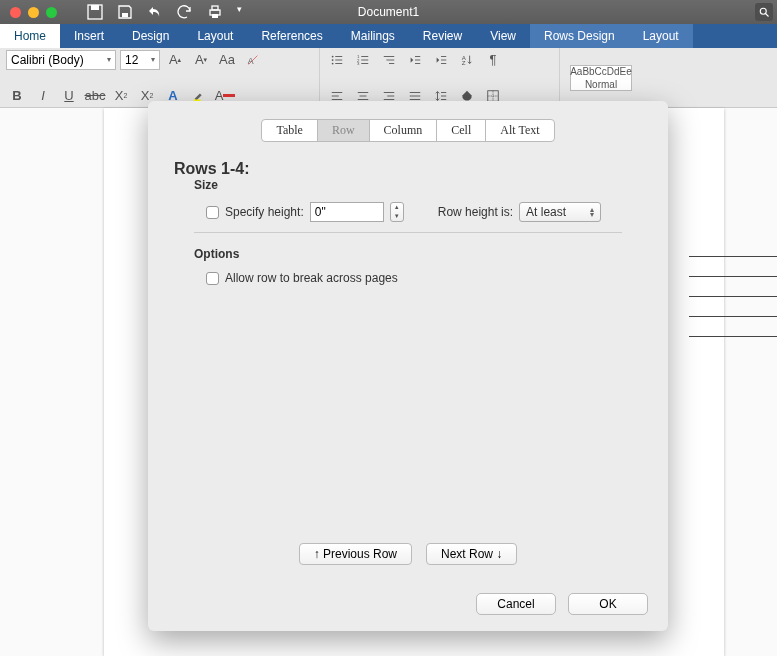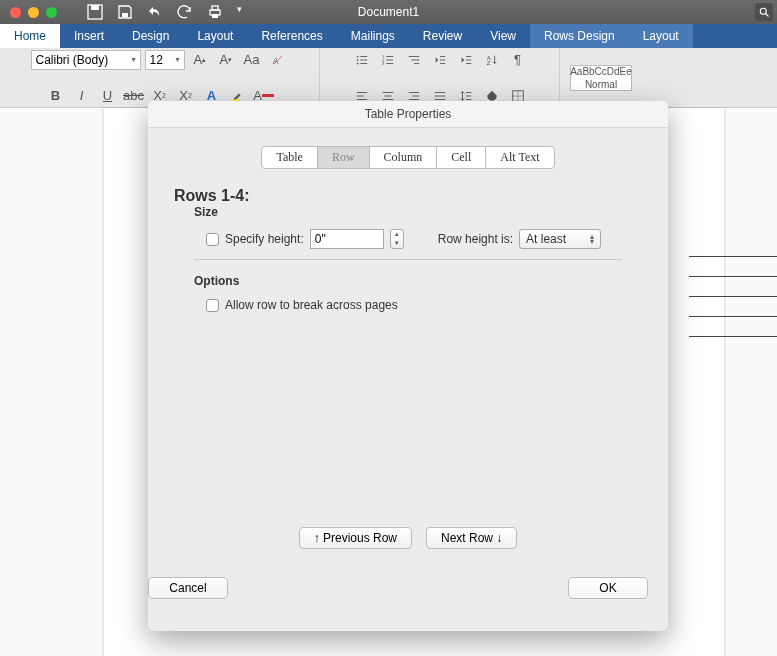--- a/index.html
+++ b/index.html
@@ -17,21 +17,21 @@
   .doc-title { position: absolute; left: 50%; transform: translateX(-50%); font-size: 12px; }
   .search-ic { margin-left: auto; margin-right: 4px; width: 18px; height: 18px; background: #4e4e4e; border-radius: 3px; display:flex;align-items:center;justify-content:center; }
 
   
   .ribbon-tabs { height: 24px; background: #2f5f9a; display: flex; font-size: 12px; color: #fff; }
   .rtab { padding: 0 14px; line-height: 24px; cursor: pointer; }
   .rtab.active { background: #fff; color: #0c4a6e; }
 
   
   .ribbon { height: 60px; background: #e8e8e8; border-bottom: 1px solid #c9c9c9; display: flex; }
-  .rgroup { border-right: 1px solid #d0d0d0; padding: 22px 6px; display: flex; flex-direction: column; justify-content: center; gap: 16px; align-items: center; }
+  .rgroup { border-right: 1px solid #d0d0d0; padding: 22px 6px; display: flex; flex-direction: column; justify-content: center; gap: 16px; }
   .paste-area { width: 78px; display:flex; flex-direction:column; align-items:center; justify-content:center; font-size:11px; color:#555; }
   .paste-ic { width:28px; height:30px; }
   .mini-col { display:flex; flex-direction:column; gap:4px; padding-left:4px; }
   .mini-ic { width:14px; height:14px; fill:#666; }
   .font-row { display:flex; align-items:center; gap:4px; }
   .font-sel { width:110px; height:20px; font-size:12px; border:1px solid #bbb; background:#fff; padding:0 4px; display:flex;align-items:center;justify-content:space-between; }
   .size-sel { width:40px; height:20px; font-size:12px; border:1px solid #bbb; background:#fff; padding:0 4px; display:flex;align-items:center;justify-content:space-between; }
   .chev { font-size:8px; color:#666; }
   .tbtn { width:22px; height:20px; display:flex; align-items:center; justify-content:center; font-size:13px; color:#555; border-radius:2px; }
   .tbtn svg { width:14px; height:14px; fill:#555; }
@@ -56,21 +56,21 @@
   .row { display:flex; align-items:center; gap:6px; padding-left:32px; margin-bottom:8px; font-size:12px; }
   .chk { width:13px; height:13px; border:1px solid #999; background:#fff; border-radius:3px; display:inline-flex;align-items:center;justify-content:center; }
   .chk.tri::after { content:""; width:7px; height:2px; background:#333; }
   .numfield { width:74px; height:20px; border:1px solid #aaa; background:#fff; padding:0 4px; font-size:12px; }
   .stepper { width:14px; height:20px; display:flex;flex-direction:column; border:1px solid #aaa; border-radius:3px; background:linear-gradient(#fff,#eee); }
   .stepper div { flex:1; font-size:6px; text-align:center; line-height:8px; color:#555; }
   .selbox { width:82px; height:20px; border:1px solid #aaa; background:linear-gradient(#fff,#eee); border-radius:3px; padding:0 6px; font-size:12px; display:flex;align-items:center;justify-content:space-between; }
   .hr { height:1px; background:#ccc; margin:10px 20px 14px 20px; }
   .nav-row { display:flex; justify-content:center; gap:14px; margin-top:auto; padding:16px 0; }
   .pill { padding:3px 14px; background:linear-gradient(#fff,#f1f1f1); border:1px solid #bbb; border-radius:4px; font-size:12px; cursor:pointer; }
-  .dlg-foot { display:flex; justify-content:space-between; gap:12px; padding:12px 20px 32px 0; }
+  .dlg-foot { display:flex; justify-content:flex-end; gap:12px; padding:12px 20px 16px 0; }
   .btn { width:80px; padding:3px 0; text-align:center; background:linear-gradient(#fff,#f1f1f1); border:1px solid #bbb; border-radius:5px; font-size:12px; cursor:pointer; }
   .btn.def { background:linear-gradient(#fff,#f4f4f4); }
 </style>
 </head>
 <body>
 
 <div class="titlebar">
   <div class="traffic">
     <div class="tl red"></div>
     <div class="tl yel"></div>
@@ -281,21 +281,20 @@
 <div class="doc-area">
   <div class="page"></div>
   <div class="tbl-line" style="top:148px;"></div>
   <div class="tbl-line" style="top:168px;"></div>
   <div class="tbl-line" style="top:188px;"></div>
   <div class="tbl-line" style="top:208px;"></div>
   <div class="tbl-line" style="top:228px;"></div>
 </div>
 
 <div class="dialog">
-  <div class="dlg-title">Table Properties</div>
   <div class="dlg-body">
     <div class="seg">
       <div class="seg-strip">
         <div class="seg-btn">Table</div>
         <div class="seg-btn sel">Row</div>
         <div class="seg-btn">Column</div>
         <div class="seg-btn">Cell</div>
         <div class="seg-btn">Alt Text</div>
       </div>
     </div>

